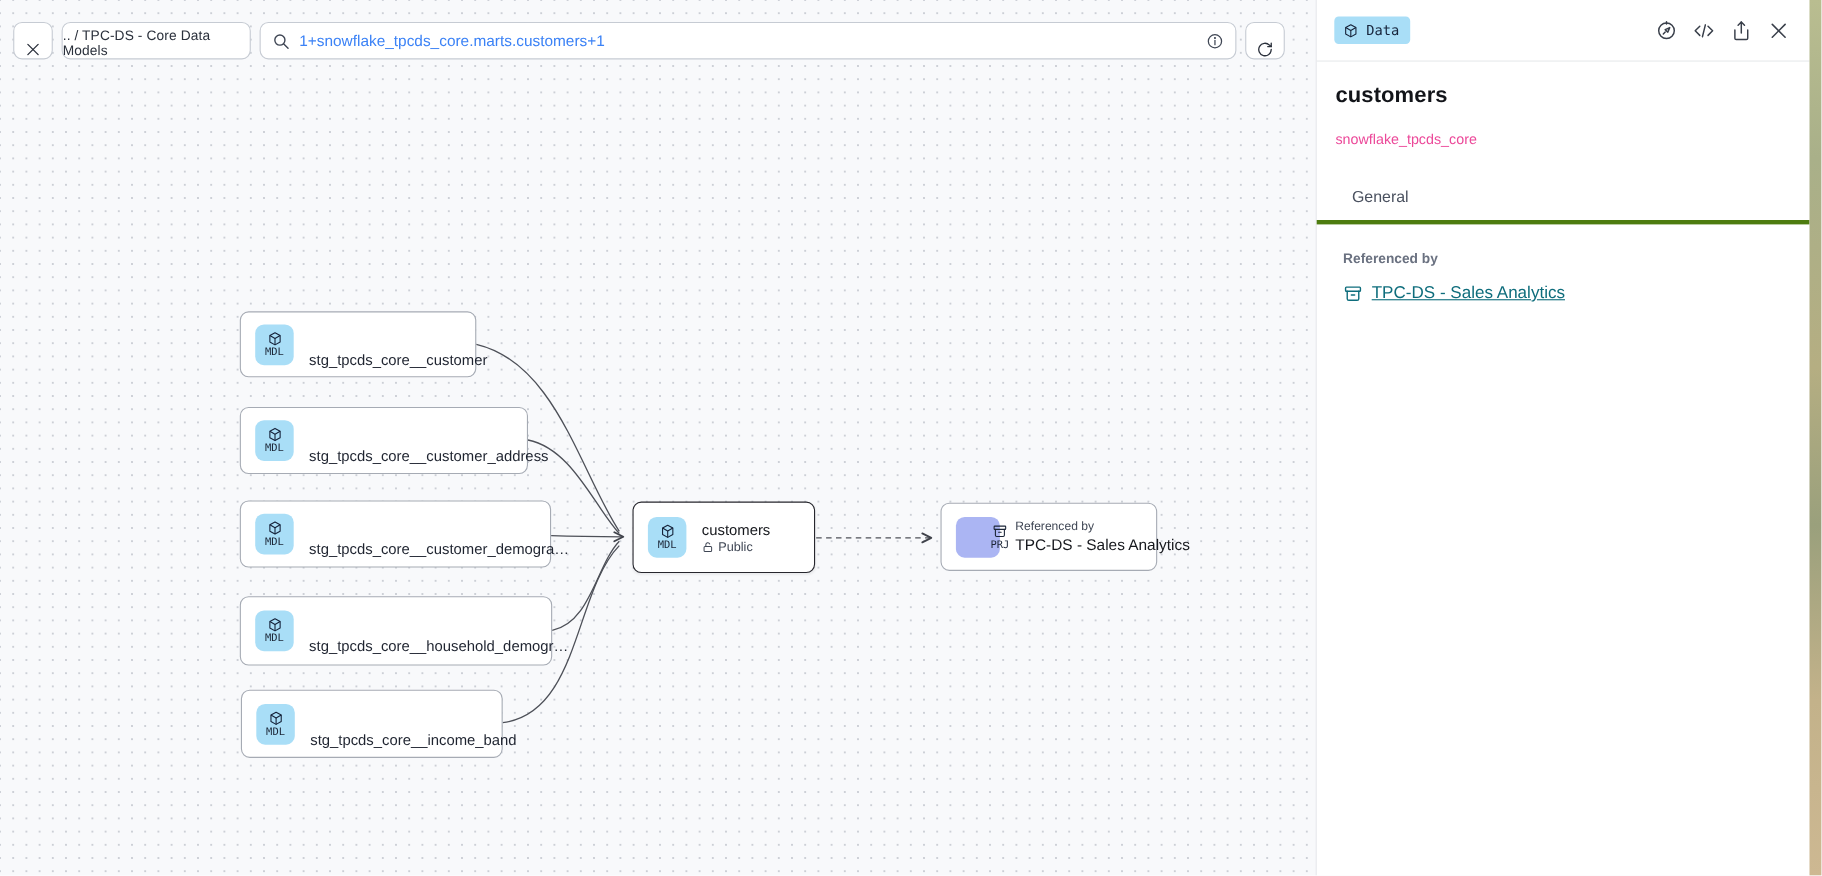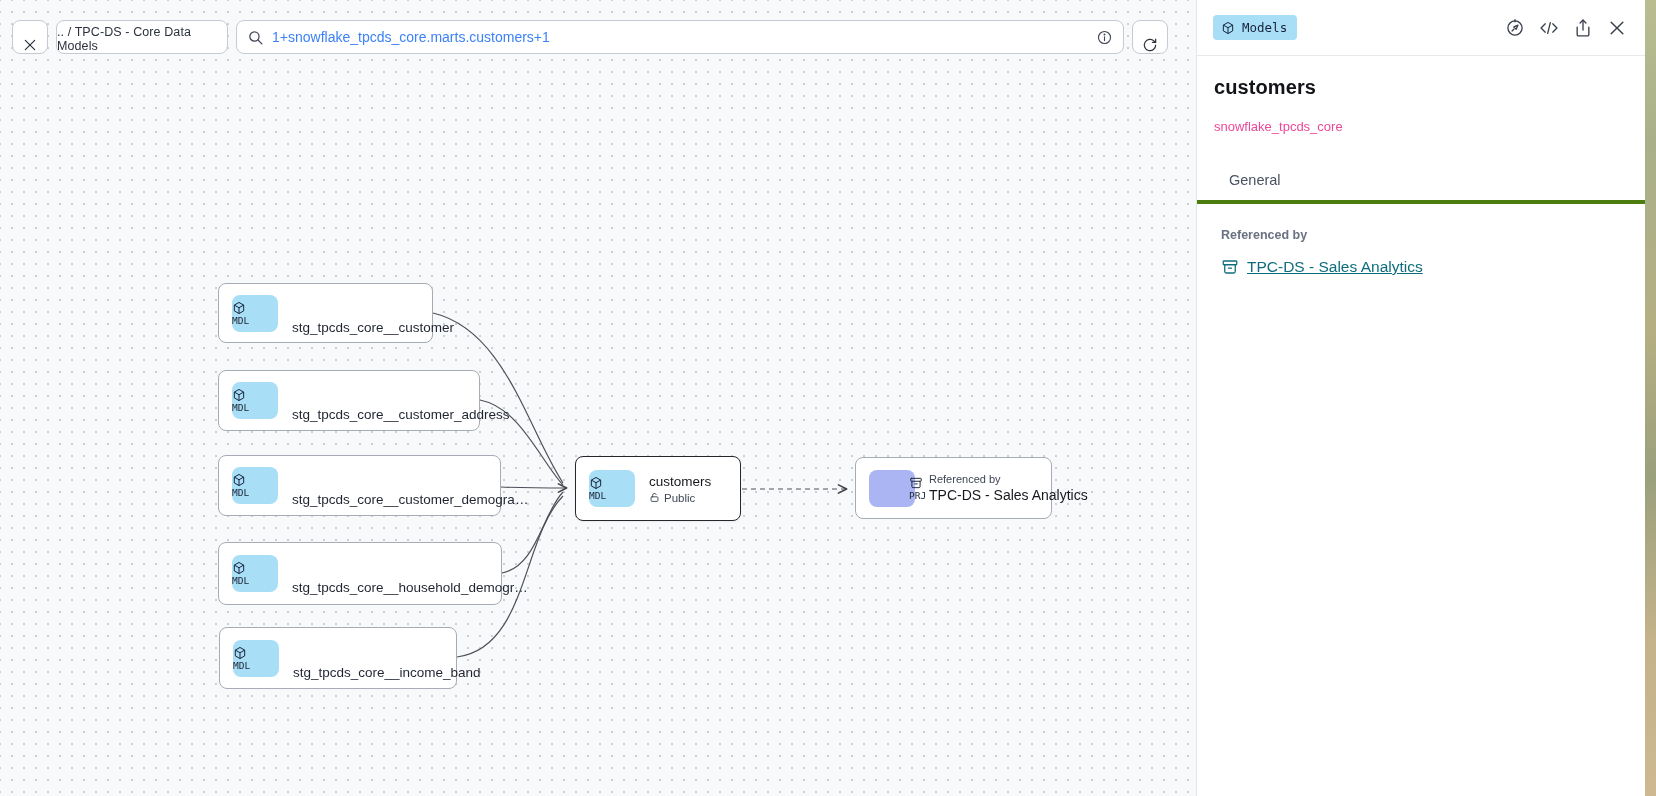--- a/index.html
+++ b/index.html
@@ -44,22 +44,22 @@
   .tb-refresh { left:1132px; width:36px; }
   .icon { display:inline-flex; align-items:center; justify-content:center; }
   .icon svg { display:block; }
 
   
   .node {
     position:absolute; background:#fff; border:1px solid #a6abb4; border-radius:8px;
     display:flex; align-items:center; gap:14px; padding:0 18px 0 13px; cursor:pointer;
   }
   .node-badge {
-    width:46px; height:37px; border-radius:8px; flex:0 0 auto;
-    display:flex; flex-direction:column; align-items:flex-start; justify-content:center;
+    width:35px; height:37px; border-radius:8px; flex:0 0 auto;
+    display:flex; flex-direction:column; align-items:center; justify-content:center;
     color:#16233a;
   }
   .node-badge .btxt {
     font-family:"DejaVu Sans Mono", monospace; font-size:9.5px; line-height:10px; margin-top:1px;
     color:#1b2536;
   }
   .badge-mdl { background:#a9def7; }
   .badge-prj { background:#abb5f3;padding-left:40px; }
   .node-label { font-size:13.5px; color:#1f2430; white-space:nowrap;margin-top:28px; }
   .node-sel { border:1.6px solid #27272e; box-shadow:0 1px 2px rgba(0,0,0,.06); }
@@ -292,21 +292,21 @@
 
     <div class="panel-header">
       <span class="type-badge">
         <span class="icon">
             <svg width="14" height="14" viewBox="0 0 24 24" fill="none" stroke="#16233a" stroke-width="1.7" stroke-linejoin="round">
               <path d="M12 2.5 20 7v10l-8 4.5L4 17V7z"></path>
               <path d="M4 7l8 4.5L20 7"></path>
               <path d="M12 11.5V21.5"></path>
             </svg>
           </span>
-        <span>Models</span>
+        <span>Data</span>
       </span>
       <span class="spacer"></span>
       <span class="hicon">
         <span class="icon">
             <svg width="20" height="20" viewBox="0 0 24 24" fill="none" stroke="#393f4a" stroke-width="1.6" stroke-linecap="round" stroke-linejoin="round">
               <circle cx="12" cy="12" r="8.5"></circle>
               <line x1="12" y1="2" x2="12" y2="4.5"></line>
               <path d="m15.5 8.5-2.1 5-2.8-2.8z"></path>
               <line x1="8.5" y1="15.5" x2="10.6" y2="13.4"></line>
             </svg>

